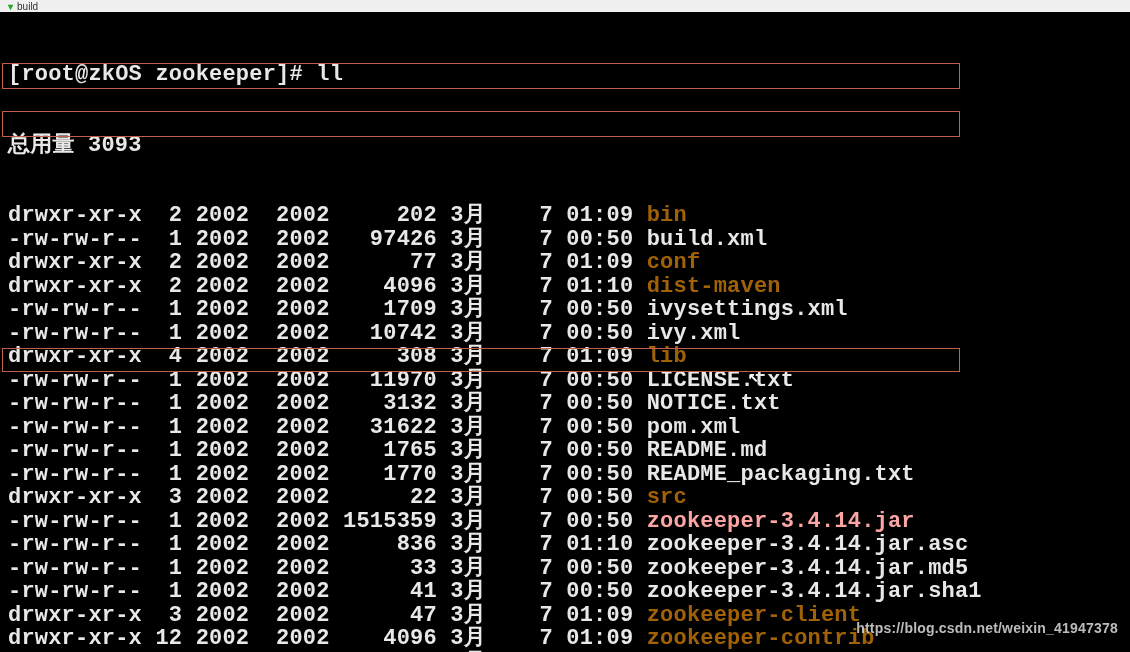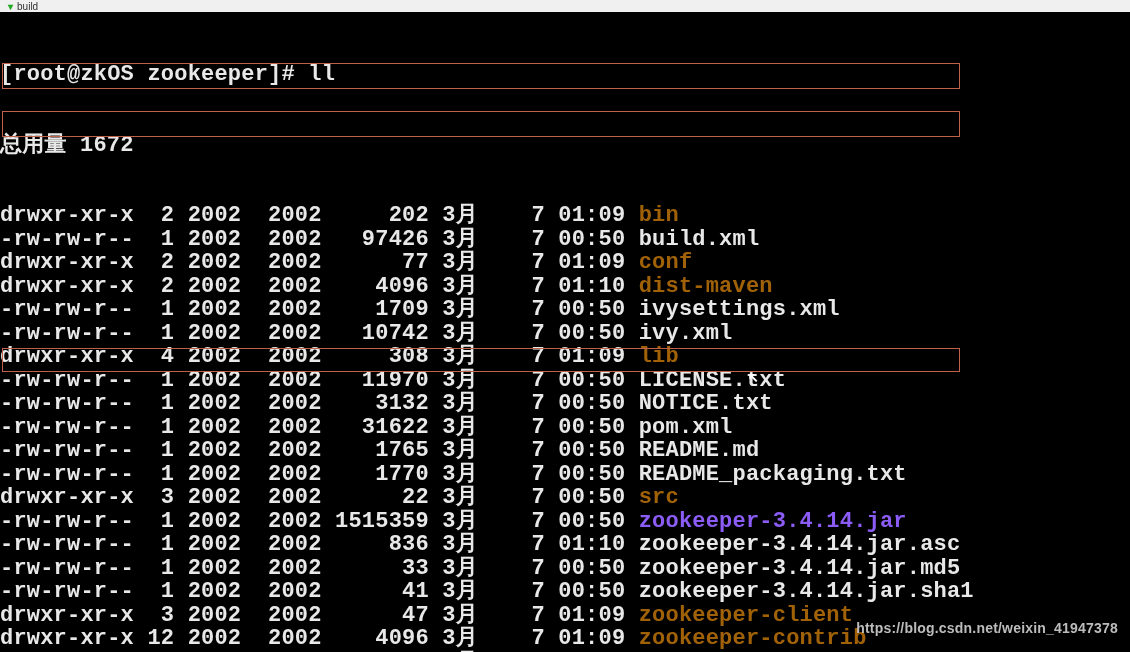--- a/index.html
+++ b/index.html
@@ -23,29 +23,29 @@
     .tab-bar .arrow { color: #22aa22; margin-right: 4px; font-weight: bold; }
     .terminal {
       background: #000;
       width: 1130px;
       height: 640px;
       font-family: 'Courier New', monospace;
       font-size: 22px;
       font-weight: bold;
       line-height: 23.5px;
       color: #e8e8e8;
-      padding: 4px 0;
+      padding: 4px 8px;
       position: relative;
       white-space: pre;
       letter-spacing: 0.2px;
     }
     .prompt-line { color: #e8e8e8; }
     .row { white-space: pre; }
     .dir { color: #a16207; }
-    .exe { color: #8b5cf6; }
+    .exe { color: #fca5a5; }
     .highlight-box {
       position: absolute;
       border: 1px solid #c06048;
       pointer-events: none;
     }
     .box1 { left: 2px; top: 51px; width: 958px; height: 26px; }
     .box2 { left: 2px; top: 99px; width: 958px; height: 26px; }
     .box3 { left: 2px; top: 336px; width: 958px; height: 24px; }
     .watermark {
       position: absolute;
@@ -69,21 +69,21 @@
 </head>
 <body>
 
 <div class="tab-bar">
   <span class="arrow">▾</span>
   <span>build</span>
 </div>
 
 <div class="terminal">
   <div class="prompt-line">[root@zkOS zookeeper]# ll</div>
-  <div class="row">总用量 1672</div>
+  <div class="row">总用量 3093</div>
   <div id="listing"><div class="row"><span>drwxr-xr-x  2 2002  2002     202 3月    7 01:09 </span><span class="dir">bin</span></div><div class="row"><span>-rw-rw-r--  1 2002  2002   97426 3月    7 00:50 </span><span>build.xml</span></div><div class="row"><span>drwxr-xr-x  2 2002  2002      77 3月    7 01:09 </span><span class="dir">conf</span></div><div class="row"><span>drwxr-xr-x  2 2002  2002    4096 3月    7 01:10 </span><span class="dir">dist-maven</span></div><div class="row"><span>-rw-rw-r--  1 2002  2002    1709 3月    7 00:50 </span><span>ivysettings.xml</span></div><div class="row"><span>-rw-rw-r--  1 2002  2002   10742 3月    7 00:50 </span><span>ivy.xml</span></div><div class="row"><span>drwxr-xr-x  4 2002  2002     308 3月    7 01:09 </span><span class="dir">lib</span></div><div class="row"><span>-rw-rw-r--  1 2002  2002   11970 3月    7 00:50 </span><span>LICENSE.txt</span></div><div class="row"><span>-rw-rw-r--  1 2002  2002    3132 3月    7 00:50 </span><span>NOTICE.txt</span></div><div class="row"><span>-rw-rw-r--  1 2002  2002   31622 3月    7 00:50 </span><span>pom.xml</span></div><div class="row"><span>-rw-rw-r--  1 2002  2002    1765 3月    7 00:50 </span><span>README.md</span></div><div class="row"><span>-rw-rw-r--  1 2002  2002    1770 3月    7 00:50 </span><span>README_packaging.txt</span></div><div class="row"><span>drwxr-xr-x  3 2002  2002      22 3月    7 00:50 </span><span class="dir">src</span></div><div class="row"><span>-rw-rw-r--  1 2002  2002 1515359 3月    7 00:50 </span><span class="exe">zookeeper-3.4.14.jar</span></div><div class="row"><span>-rw-rw-r--  1 2002  2002     836 3月    7 01:10 </span><span>zookeeper-3.4.14.jar.asc</span></div><div class="row"><span>-rw-rw-r--  1 2002  2002      33 3月    7 00:50 </span><span>zookeeper-3.4.14.jar.md5</span></div><div class="row"><span>-rw-rw-r--  1 2002  2002      41 3月    7 00:50 </span><span>zookeeper-3.4.14.jar.sha1</span></div><div class="row"><span>drwxr-xr-x  3 2002  2002      47 3月    7 01:09 </span><span class="dir">zookeeper-client</span></div><div class="row"><span>drwxr-xr-x 12 2002  2002    4096 3月    7 01:09 </span><span class="dir">zookeeper-contrib</span></div><div class="row"><span>drwxr-xr-x  7 2002  2002    4096 3月    7 01:09 </span><span class="dir">zookeeper-docs</span></div></div>
   
 
   <div class="highlight-box box1"></div>
   <div class="highlight-box box2"></div>
   <div class="highlight-box box3"></div>
 
   <div class="mouse-cursor">↖</div>
   <div class="watermark">https://blog.csdn.net/weixin_41947378</div>
 </div>

